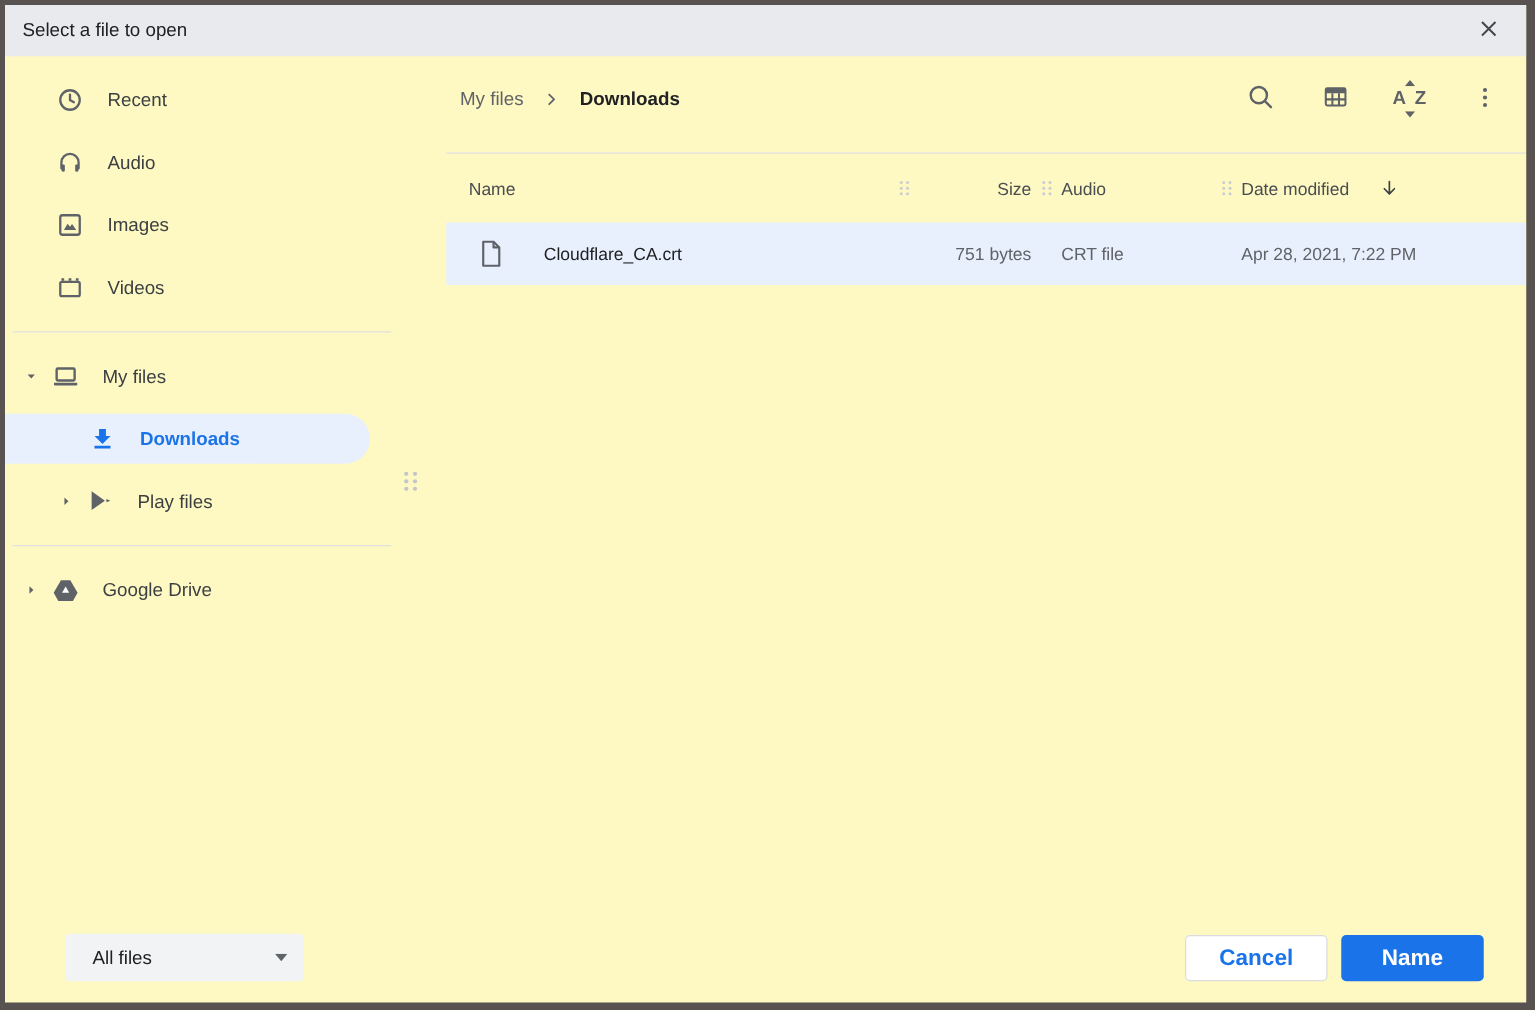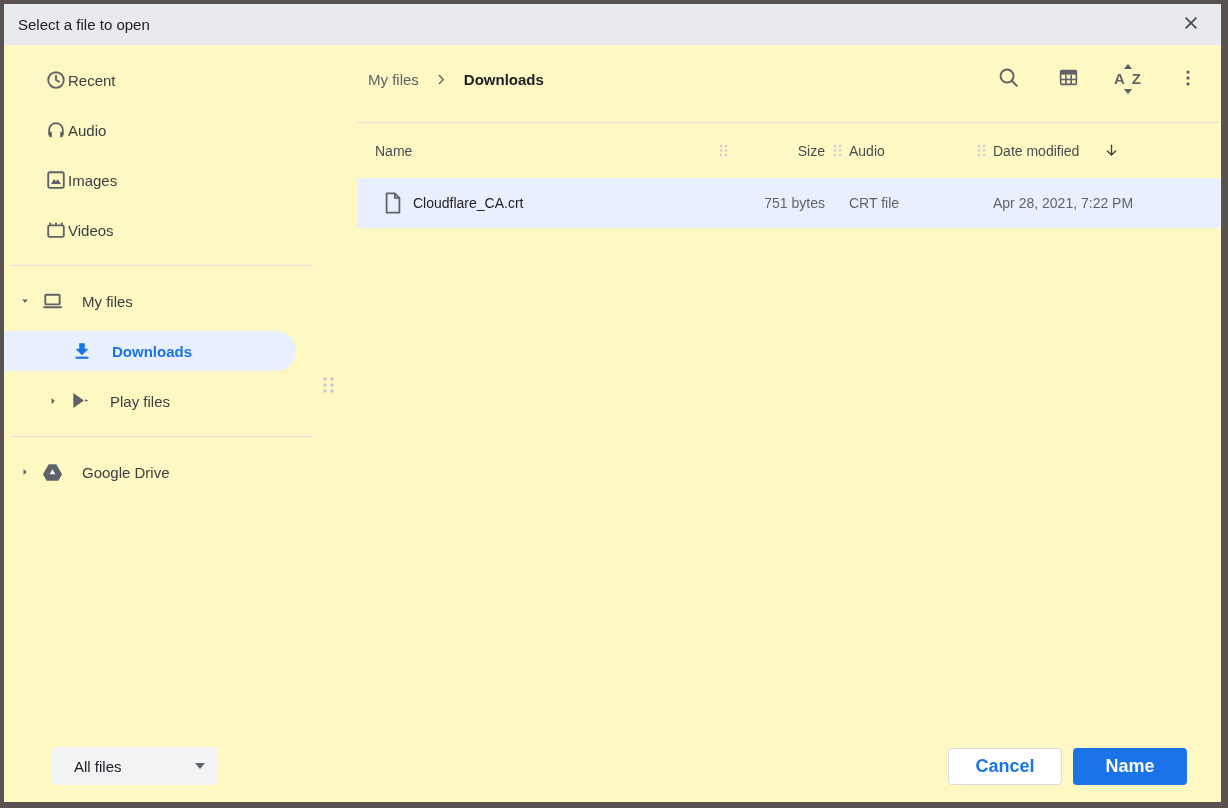--- a/index.html
+++ b/index.html
@@ -15,21 +15,21 @@
   .close-btn { margin-left:auto; background:none; border:none; width:24px; height:24px;
                display:flex; align-items:center; justify-content:center; cursor:pointer; }
 
   
   .content { flex:1 1 auto; display:flex; min-height:0; }
 
   
   .sidebar { width:353px; flex:0 0 353px; padding-top:10px; position:relative; }
   .nav-item { height:50px; display:flex; align-items:center; padding-left:40px; cursor:pointer; }
   .nav-item .icon { width:24px; height:24px; display:flex; align-items:center; justify-content:center; }
-  .nav-item .lbl { font-size:15px; color:#3c4043; }
+  .nav-item .lbl { margin-left:18px; font-size:15px; color:#3c4043; }
   .divider { border:none; border-top:1px solid #e0e0e0; margin:10px 44px 10px 6px; }
   .tree-row { height:50px; display:flex; align-items:center; padding-left:14px; cursor:pointer; }
   .tree-row .caret { width:14px; height:14px; display:flex; align-items:center; justify-content:center; flex:0 0 14px; }
   .tree-row .icon { width:24px; height:24px; margin-left:8px; display:flex; align-items:center; justify-content:center; }
   .tree-row .lbl { margin-left:18px; font-size:15px; color:#3c4043; }
   .tree-row.indent { padding-left:42px; }
   .pill { height:40px; width:292px; margin:5px 0; border-radius:0 20px 20px 0; background:#e8f0fe;
           display:flex; align-items:center; padding-left:66px; cursor:pointer; }
   .pill .icon { width:24px; height:24px; display:flex; align-items:center; justify-content:center; }
   .pill .lbl { margin-left:18px; font-size:15px; font-weight:bold; color:#1a73e8; }
@@ -56,27 +56,27 @@
                 align-items:center; padding-left:18px; }
   .tbl-header .col { font-size:14px; font-weight:normal; color:#494c50; cursor:pointer;
                      background:none; border:none; text-align:left; font-family:inherit; }
   .col-size { text-align:right !important; }
   .col-handle { display:flex; align-items:center; justify-content:center; cursor:col-resize; }
   .col-date { display:flex; align-items:flex-end; gap:24px; }
   .file-row { height:50px; display:grid; grid-template-columns:1fr 24px 90px 24px 120px 24px 228px;
               align-items:center; padding-left:18px; cursor:pointer; }
   .file-row.selected { background:#e8f0fe; }
   .cell-name { display:flex; align-items:center; padding-left:8px; }
-  .cell-name .fname { margin-left:10px; font-size:14px; color:#202124; }
+  .cell-name .fname { margin-left:32px; font-size:14px; color:#202124; }
   .cell { font-size:14px; color:#5f6368; }
   .cell.right { text-align:right; }
 
   
   .footer { height:72px; flex:0 0 72px; display:flex; align-items:center; padding:0 34px 0 48px; }
-  .filetype { width:166px; height:38px; background:#f1f3f4; border:none; border-radius:4px;
+  .filetype { width:191px; height:38px; background:#f1f3f4; border:none; border-radius:4px;
               display:flex; align-items:center; justify-content:space-between;
               padding:0 13px 0 22px; cursor:pointer; font-family:inherit; }
   .filetype .lbl { font-size:15px; color:#202124; }
   .btns { margin-left:auto; display:flex; gap:11px; }
   .btn { height:37px; width:114px; border-radius:4px; font-size:18px; font-weight:bold;
          font-family:inherit; cursor:pointer; }
   .btn.cancel { background:#fff; border:1px solid #dadce0; color:#1a73e8; }
   .btn.open { background:#1a73e8; border:none; color:#fff; }
 </style>
 </head>

